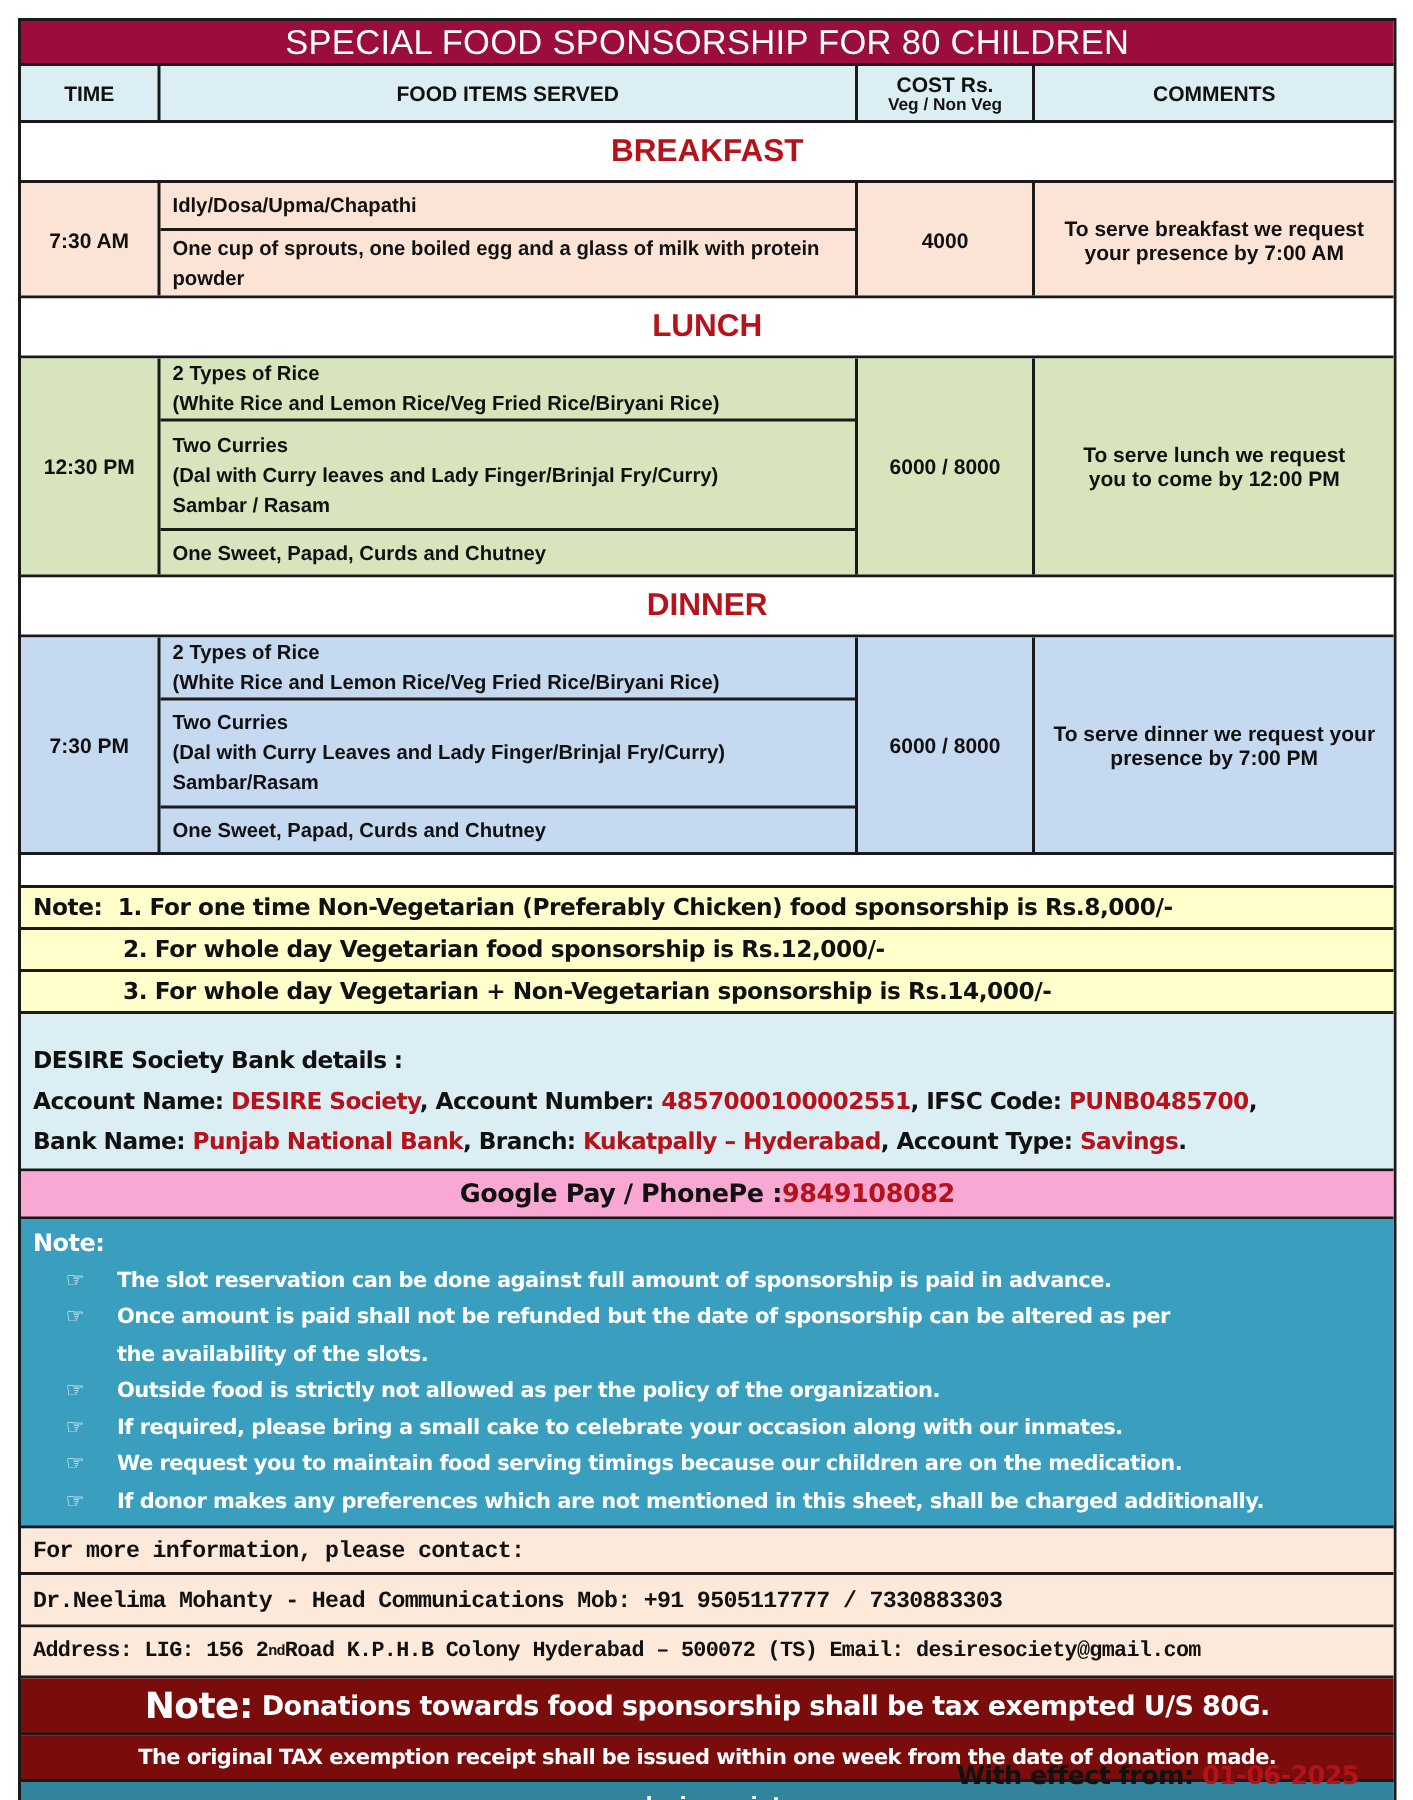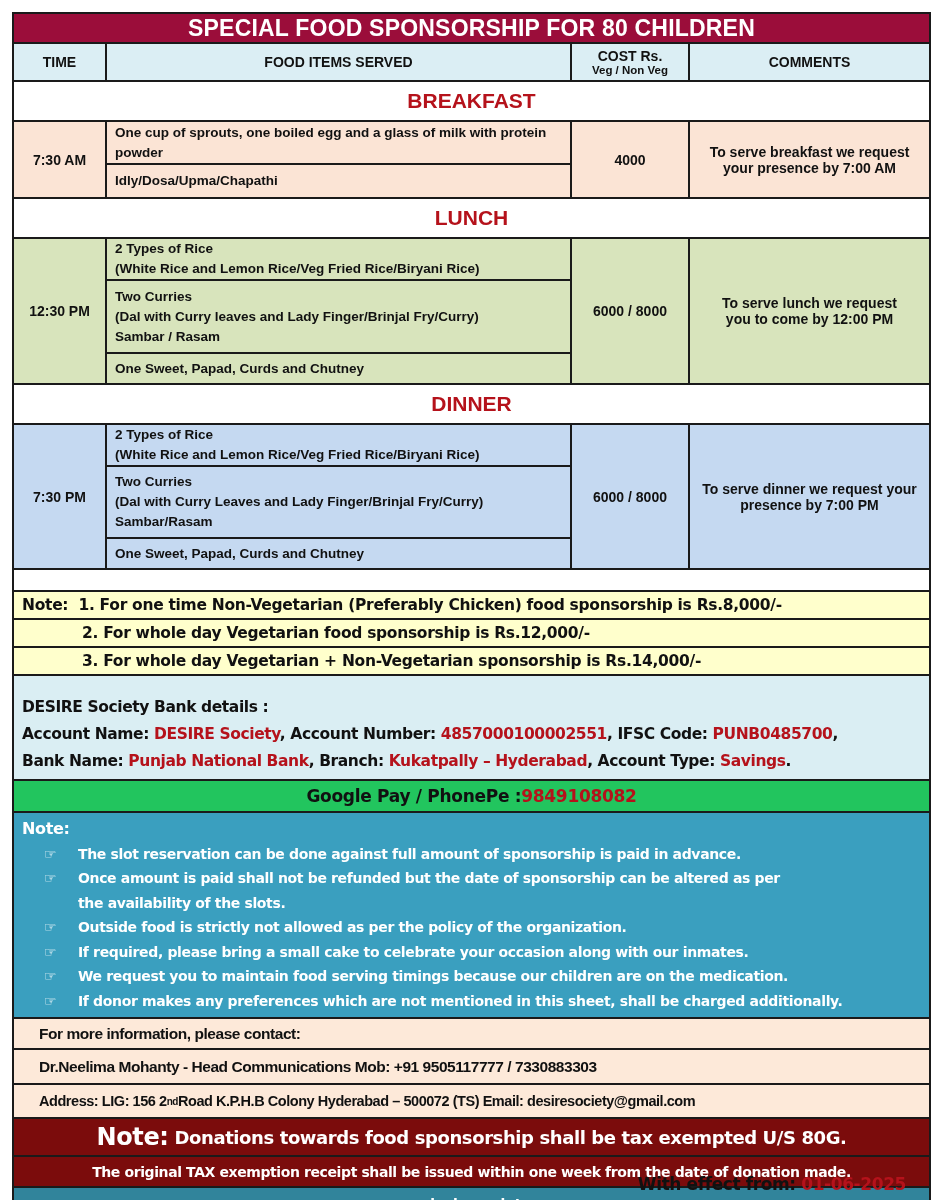--- a/index.html
+++ b/index.html
@@ -1,21 +1,21 @@
 <!DOCTYPE html>
 <html><head>
 <meta charset="utf-8">
 <style>
   * { box-sizing: border-box; margin: 0; padding: 0; }
   html, body { width: 942px; height: 1200px; background: #ffffff; overflow: hidden; }
   body { position: relative; font-family: "Liberation Sans", sans-serif; color: #111; }
   .sheet { position: absolute; left: 12px; top: 12px; width: 919px; border: 2px solid #1a1a1a; }
   .row { display: flex; border-bottom: 2px solid #1a1a1a; }
   .row:last-child { border-bottom: none; }
-  .title { background: #9b0d3a; color: #fff; height: 30px; align-items: center; justify-content: center; font-weight: bold; font-size: 23px; letter-spacing: 0.2px; }
+  .title { background: #9b0d3a; color: #fff; height: 30px; align-items: center; justify-content: center; font-weight: normal; font-size: 23px; letter-spacing: 0.2px; }
   .hdr { background: #dbeef4; height: 38px; }
   .hdr > div { display: flex; flex-direction: column; align-items: center; justify-content: center; font-weight: bold; font-size: 14px; border-right: 2px solid #1a1a1a; }
   .hdr > div:last-child { border-right: none; text-align: center; }
   .c-time { width: 93px; flex: none; }
   .c-food { width: 465px; flex: none; }
   .c-cost { width: 118px; flex: none; }
   .c-comm { flex: 1; }
   .hdr .small { font-size: 11.5px; }
   .meal-label { background: #fff; height: 40px; align-items: center; justify-content: center; color: #b5121b; font-weight: bold; font-size: 21px; }
   .meal { display: flex; border-bottom: 2px solid #1a1a1a; }
@@ -25,27 +25,27 @@
   .meal .item { border-bottom: 2px solid #1a1a1a; padding: 2px 8px; font-weight: bold; font-size: 13.5px; line-height: 20px; display: flex; flex-direction: column; justify-content: center; }
   .meal .item:last-child { border-bottom: none; }
   .bf { background: #fbe4d5; }
   .ln { background: #d8e4bc; }
   .dn { background: #c5d9f1; }
   .blank { height: 22px; background: #fff; }
   .note-y { background: #ffffcc; height: 28px; align-items: center; font-family: "DejaVu Sans", sans-serif; font-weight: bold; font-size: 15.5px; padding-left: 8px; letter-spacing: -0.3px; }
   .note-y .indent { padding-left: 60px; }
   .bank { background: #daeef3; flex-direction: column; padding: 18px 8px 4px; font-family: "DejaVu Sans", sans-serif; font-weight: bold; font-size: 15.5px; line-height: 27px; letter-spacing: -0.4px; }
   .red { color: #b5121b; }
-  .gpay { background: #22c55e; height: 32px; align-items: center; justify-content: center; font-family: "DejaVu Sans", sans-serif; font-weight: bold; font-size: 17px; letter-spacing: -0.3px; }
+  .gpay { background: #f9a8d4; height: 32px; align-items: center; justify-content: center; font-family: "DejaVu Sans", sans-serif; font-weight: bold; font-size: 17px; letter-spacing: -0.3px; }
   .teal { background: #3a9fbf; color: #fff; flex-direction: column; padding: 4px 8px 4px; font-family: "DejaVu Sans", sans-serif; font-weight: bold; font-size: 14px; line-height: 24.5px; letter-spacing: -0.35px; }
   .teal .nhead { font-size: 16px; }
   .teal .bullet { display: flex; }
   .teal .hand { width: 56px; flex: none; text-align: center; font-weight: normal; font-size: 14px; }
   .teal .btxt { flex: 1; }
-  .contact { background: #fde9d9; align-items: center; padding-left: 25px; font-family: Liberation Sans, sans-serif; font-weight: bold; font-size: 15.5px; letter-spacing: -0.45px; }
+  .contact { background: #fde9d9; align-items: center; padding-left: 8px; font-family: Liberation Mono, monospace; font-weight: bold; font-size: 15.5px; letter-spacing: -0.45px; }
   .contact sup { font-size: 10px; }
   .taxbig { background: #7b0c0c; color: #fff; height: 38px; align-items: center; justify-content: center; font-family: "DejaVu Sans", sans-serif; font-weight: bold; font-size: 18px; letter-spacing: -0.4px; }
   .taxbig .big { font-size: 24px; margin-right: 6px; }
   .taxsmall { background: #7b0c0c; color: #fff; height: 31px; align-items: center; justify-content: center; font-family: "DejaVu Sans", sans-serif; font-weight: bold; font-size: 14px; letter-spacing: -0.4px; }
   .web { background: #31849b; color: #fff; height: 31px; align-items: center; justify-content: center; font-family: "DejaVu Sans", sans-serif; font-weight: bold; font-size: 14px; }
   .effect { position: absolute; right: 36px; top: 1174px; font-family: "DejaVu Sans", sans-serif; font-weight: bold; font-size: 17px; letter-spacing: -0.4px; }
 </style>
 </head>
 <body>
 
@@ -59,25 +59,25 @@
       <span>COST Rs.</span>
       <span class="small">Veg / Non Veg</span>
     </div>
     <div class="c-comm">COMMENTS</div>
   </div>
 
   <div class="row meal-label">BREAKFAST</div>
   <div class="meal bf" style="height:77px">
     <div class="cell c-time">7:30 AM</div>
     <div class="items c-food">
+      <div class="item" style="flex:1">
+          <span>Idly/Dosa/Upma/Chapathi</span>
+        </div>
       <div class="item" style="height:43px">
           <span>One cup of sprouts, one boiled egg and a glass of milk with protein powder</span>
-        </div>
-      <div class="item" style="flex:1">
-          <span>Idly/Dosa/Upma/Chapathi</span>
         </div>
     </div>
     <div class="cell c-cost">4000</div>
     <div class="cell c-comm" style="padding:0 6px">To serve breakfast we request your presence by 7:00 AM</div>
   </div>
 
   <div class="row meal-label">LUNCH</div>
   <div class="meal ln" style="height:146px">
     <div class="cell c-time">12:30 PM</div>
     <div class="items c-food">

